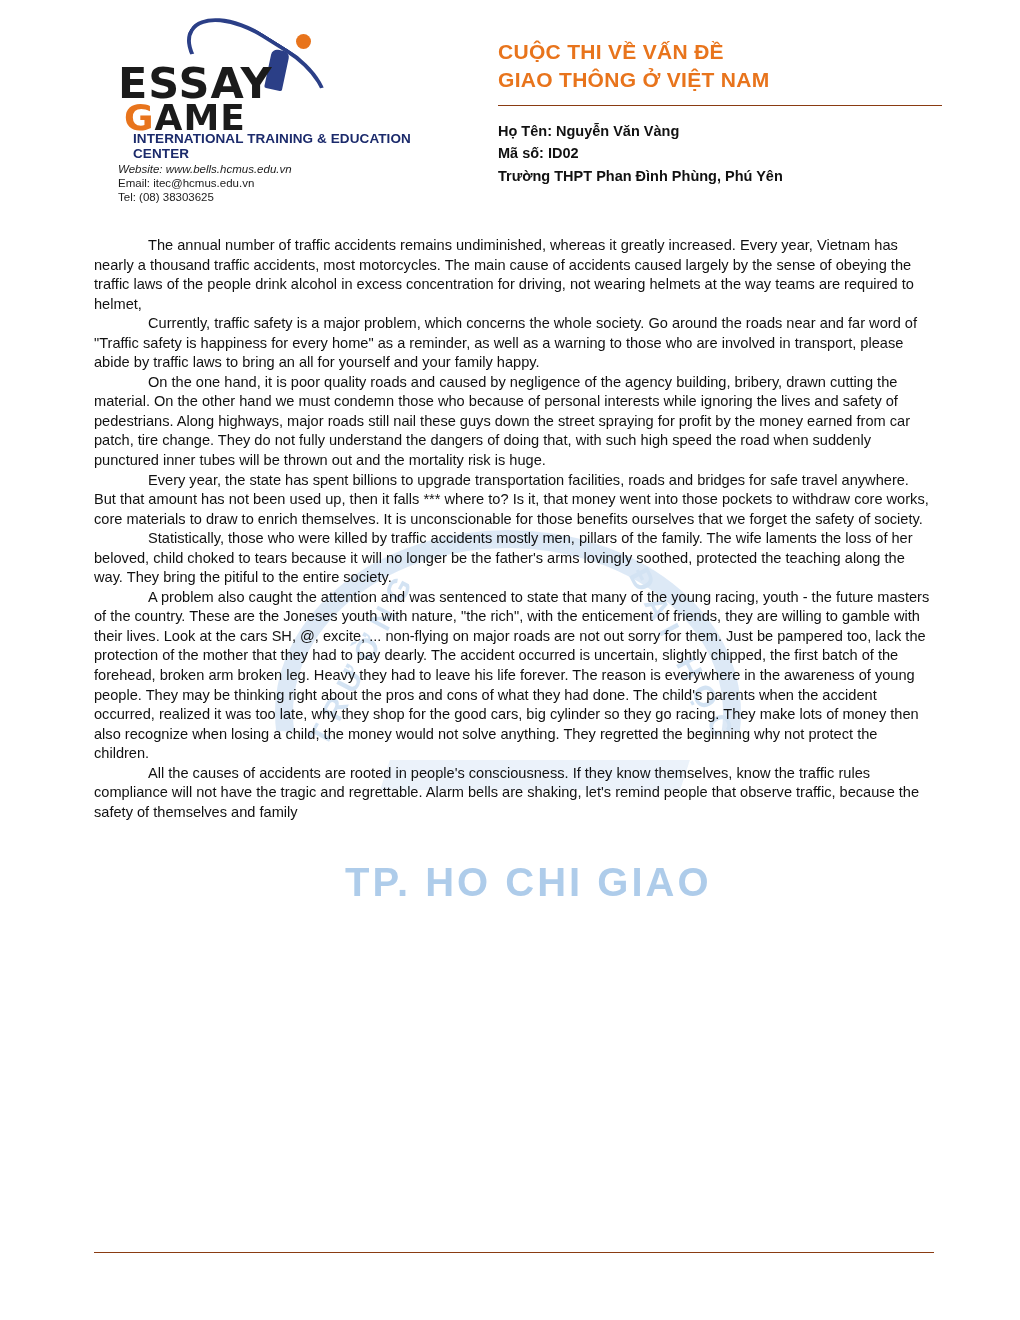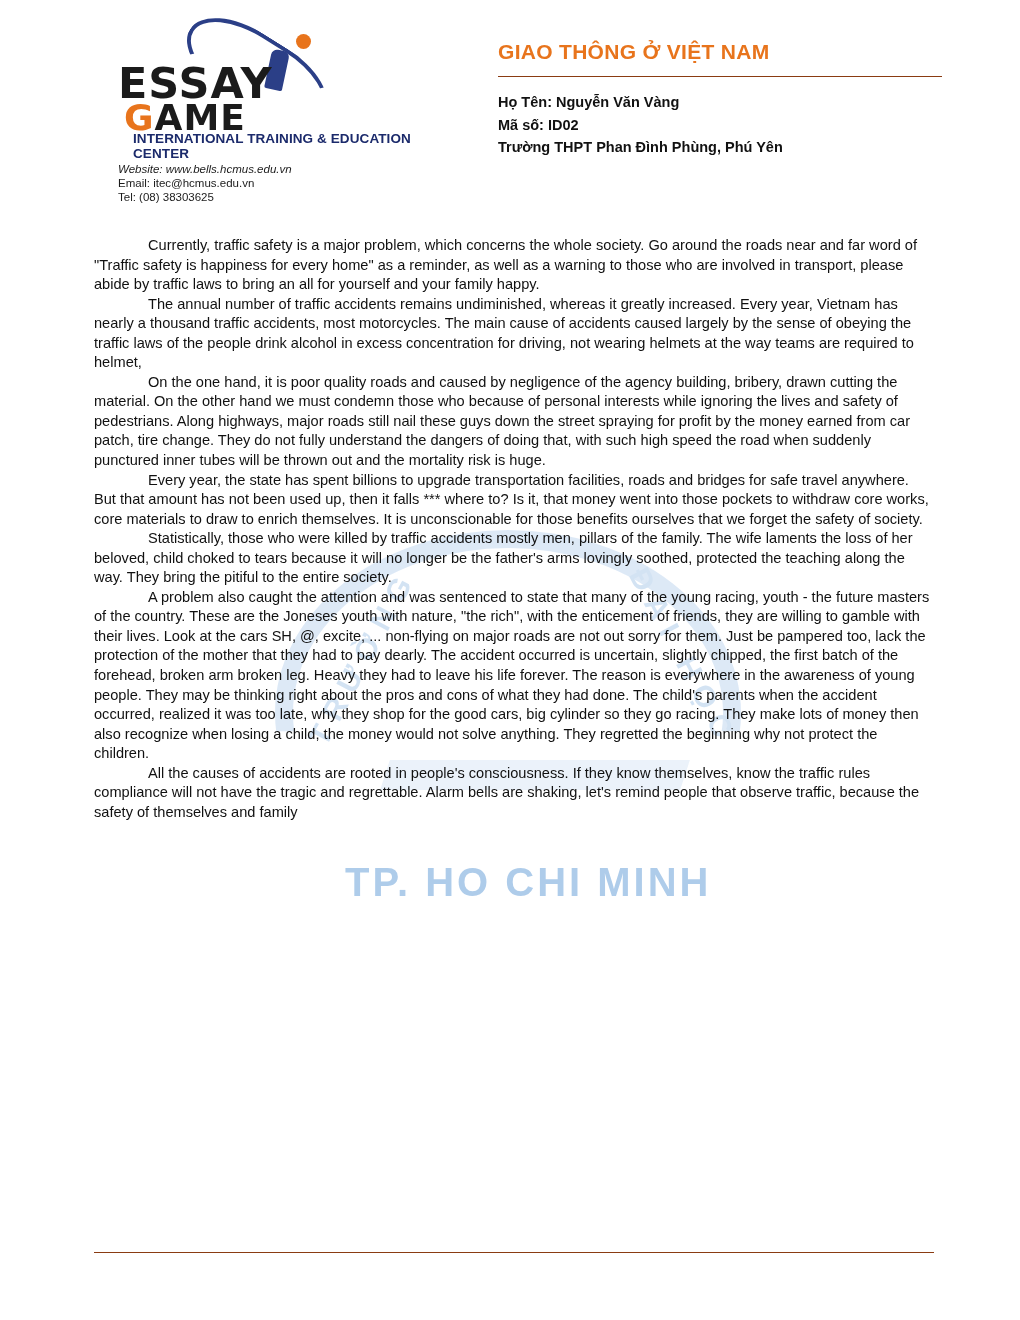--- a/index.html
+++ b/index.html
@@ -261,41 +261,42 @@
         <div class="logo-essay">ESSAY</div>
         <div class="logo-game"><span class="logo-g-orange">G</span><span>AME</span></div>
       </div>
       <div class="center-name">INTERNATIONAL TRAINING &amp; EDUCATION CENTER</div>
       <div class="center-web">Website: www.bells.hcmus.edu.vn</div>
       <div class="center-mail">Email:  itec@hcmus.edu.vn</div>
       <div class="center-tel">Tel: (08) 38303625</div>
     </div>
 
     <div class="title-block">
+      <div class="contest-title">CUỘC THI VỀ VẤN ĐỀ</div>
       <div class="contest-title">GIAO THÔNG Ở VIỆT NAM</div>
       <div class="title-rule"></div>
       <div class="meta">
         <div>Họ Tên: Nguyễn Văn Vàng</div>
         <div>Mã số: ID02</div>
         <div>Trường THPT Phan Đình Phùng, Phú Yên</div>
       </div>
     </div>
   </div>
 
   <div class="watermark">
     <div class="wm-ring"></div>
     <div class="wm-bar"></div>
     <div class="wm-text-left">TRƯỜNG</div>
     <div class="wm-text-right">ĐẠI HỌC</div>
-    <div class="wm-city">TP. HO CHI MINH</div>
+    <div class="wm-city">TP. HO CHI GIAO</div>
   </div>
 
   <div class="essay">
+    <p>The annual number of traffic accidents remains undiminished, whereas it greatly increased. Every year, Vietnam has nearly a thousand traffic accidents, most motorcycles. The main cause of accidents caused largely by the sense of obeying the traffic laws of the people drink alcohol in excess concentration for driving, not wearing helmets at the way teams are required to helmet,</p>
     <p>Currently, traffic safety is a major problem, which concerns the whole society. Go around the roads near and far word of "Traffic safety is happiness for every home" as a reminder, as well as a warning to those who are involved in transport, please abide by traffic laws to bring an all for yourself and your family happy.</p>
-    <p>The annual number of traffic accidents remains undiminished, whereas it greatly increased. Every year, Vietnam has nearly a thousand traffic accidents, most motorcycles. The main cause of accidents caused largely by the sense of obeying the traffic laws of the people drink alcohol in excess concentration for driving, not wearing helmets at the way teams are required to helmet,</p>
     <p>On the one hand, it is poor quality roads and caused by negligence of the agency building, bribery, drawn cutting the material. On the other hand we must condemn those who because of personal interests while ignoring the lives and safety of pedestrians. Along highways, major roads still nail these guys down the street spraying for profit by the money earned from car patch, tire change. They do not fully understand the dangers of doing that, with such high speed the road when suddenly punctured inner tubes will be thrown out and the mortality risk is huge.</p>
     <p>Every year, the state has spent billions to upgrade transportation facilities, roads and bridges for safe travel anywhere. But that amount has not been used up, then it falls *** where to? Is it, that money went into those pockets to withdraw core works, core materials to draw to enrich themselves. It is unconscionable for those benefits ourselves that we forget the safety of society.</p>
     <p>Statistically, those who were killed by traffic accidents mostly men, pillars of the family. The wife laments the loss of her beloved, child choked to tears because it will no longer be the father's arms lovingly soothed, protected the teaching along the way. They bring the pitiful to the entire society.</p>
     <p>A problem also caught the attention and was sentenced to state that many of the young racing, youth - the future masters of the country. These are the Joneses youth with nature, "the rich", with the enticement of friends, they are willing to gamble with their lives. Look at the cars SH, @, excite, ... non-flying on major roads are not out sorry for them. Just be pampered too, lack the protection of the mother that they had to pay dearly. The accident occurred is uncertain, slightly chipped, the first batch of the forehead, broken arm broken leg. Heavy they had to leave his life forever. The reason is everywhere in the awareness of young people. They may be thinking right about the pros and cons of what they had done. The child's parents when the accident occurred, realized it was too late, why they shop for the good cars, big cylinder so they go racing. They make lots of money then also recognize when losing a child, the money would not solve anything. They regretted the beginning why not protect the children.</p>
     <p>All the causes of accidents are rooted in people's consciousness. If they know themselves, know the traffic rules compliance will not have the tragic and regrettable. Alarm bells are shaking, let's remind people that observe traffic, because the safety of themselves and family</p>
   </div>
 
   <div class="footer">
     <div class="footer-rule"></div>
   </div>

